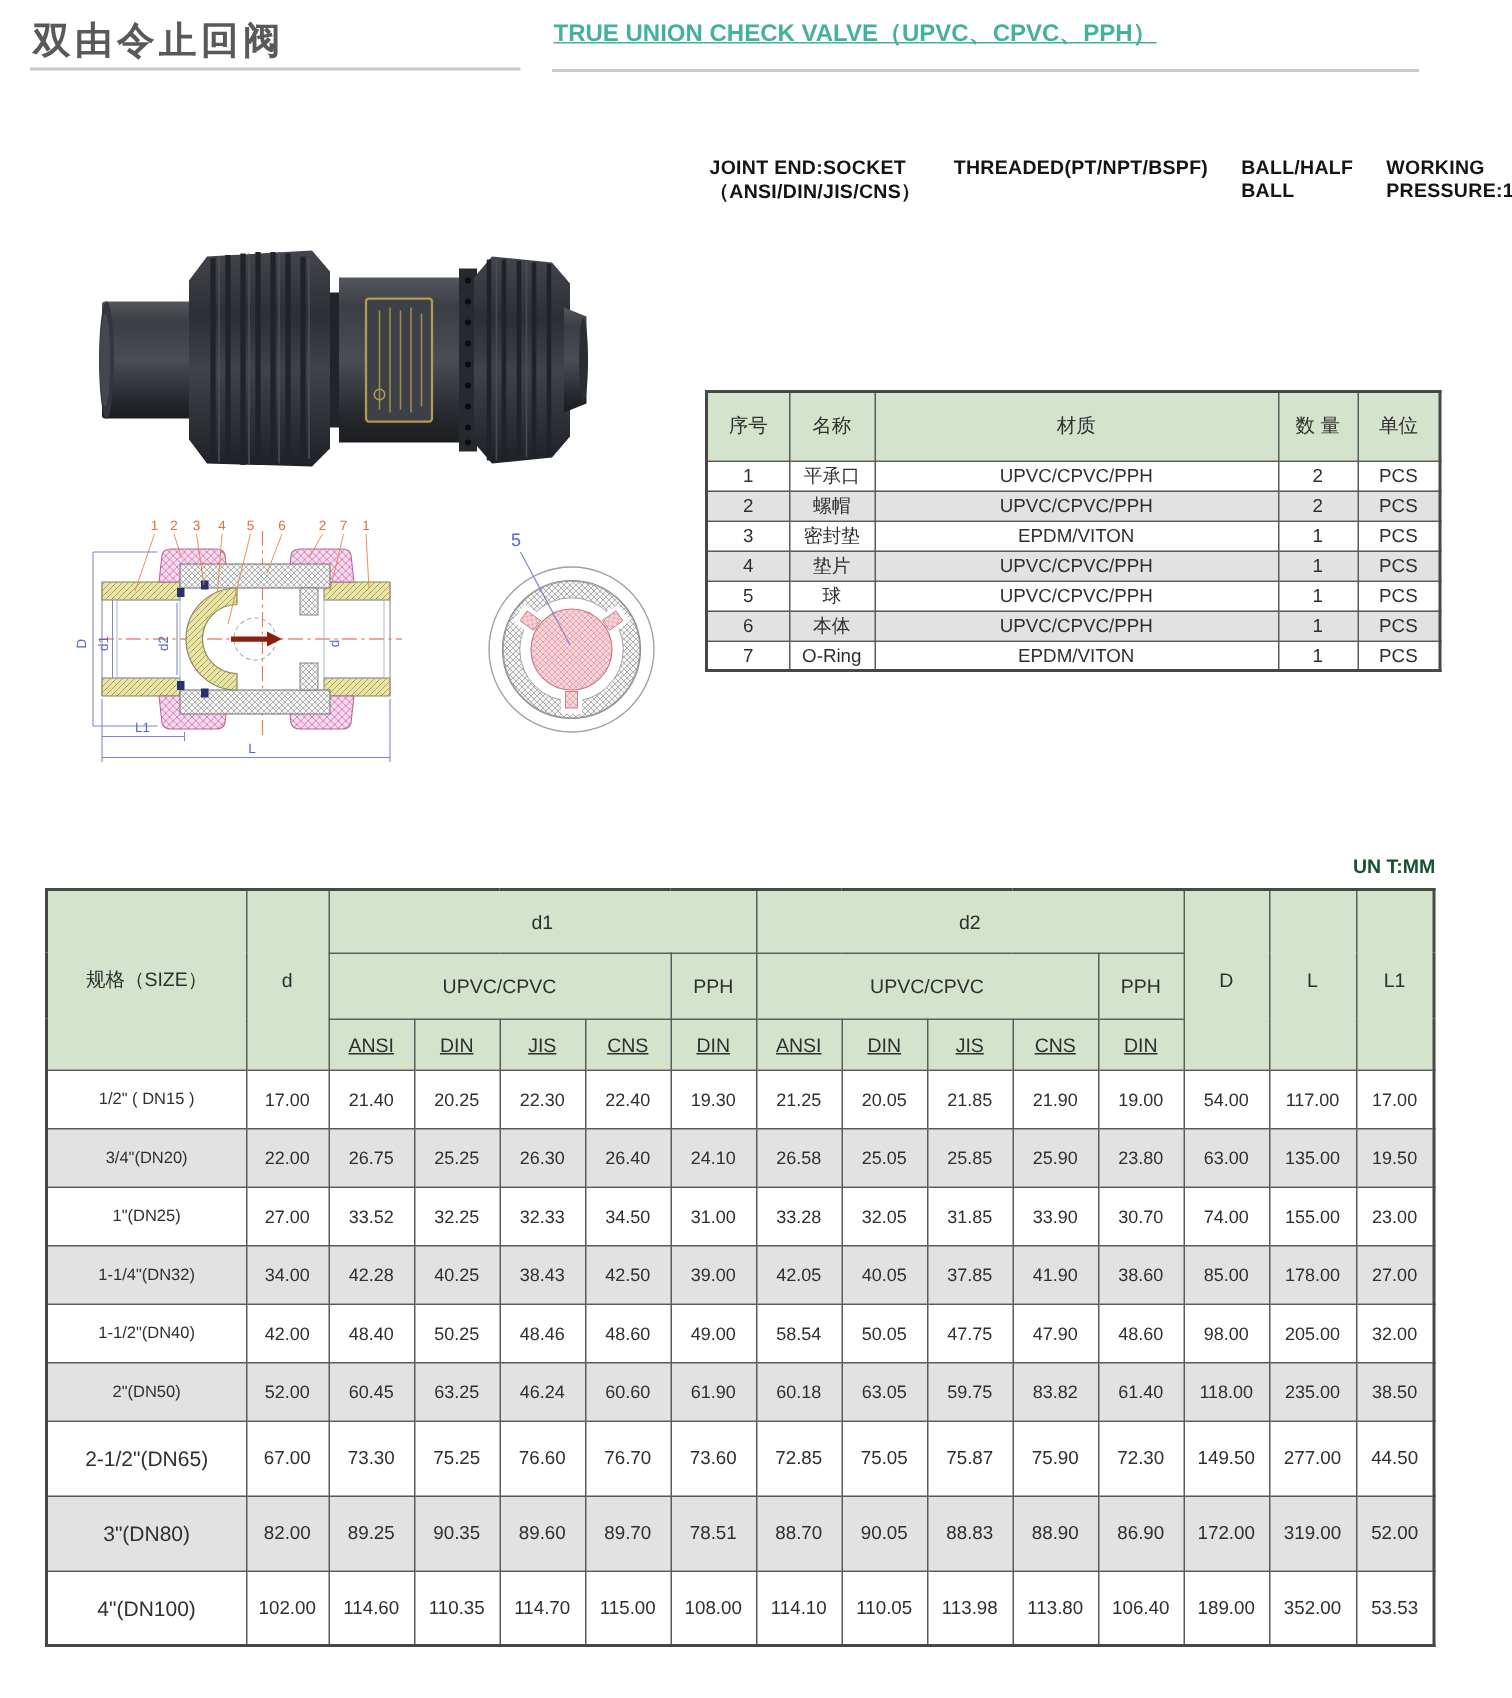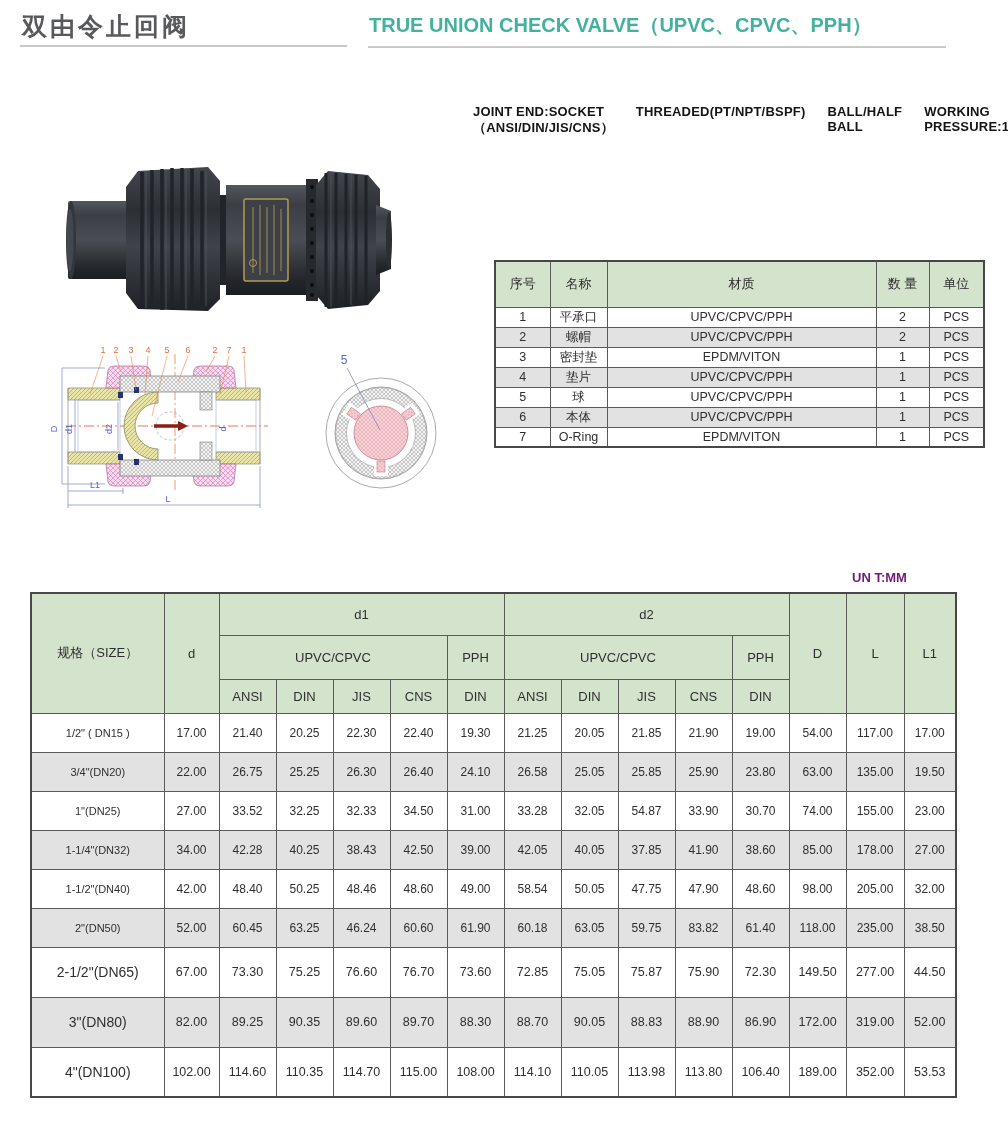--- a/index.html
+++ b/index.html
@@ -3,49 +3,49 @@
 <meta charset="utf-8">
 <style>
   * { margin:0; padding:0; box-sizing:border-box; }
   html,body { background:#ffffff; }
   body { font-family:"Liberation Sans","DejaVu Sans",sans-serif; }
   .page { position:relative; width:1008px; height:1132px; background:#fff; overflow:hidden; }
 
   
   .title-zh { position:absolute; left:22px; top:10px; font-size:25px; font-weight:700;
               color:#58595b; letter-spacing:3px; }
-  .title-en { position:absolute; left:369px; top:12px; font-size:20px; font-weight:600;
-              color:#44b09e; white-space:nowrap; }
+  .title-en { position:absolute; left:369px; top:12px; font-size:16px; font-weight:600;
+              color:#44b09e; white-space:nowrap;text-decoration:underline; }
   .rule { position:absolute; height:2px; background:#c9c9c9; }
   .rule-zh { left:20px; top:45px; width:327px; }
   .rule-en { left:368px; top:46px; width:578px; }
 
   
   .specs { position:absolute; left:473px; top:104px; display:flex; flex-direction:row; gap:22px; }
   .spec-line { font-size:13px; font-weight:700; color:#141414; letter-spacing:.2px; }
 
   
   table { border-collapse:collapse; table-layout:fixed; }
   th, td { border:1px solid #5a5a5a; text-align:center; vertical-align:middle; color:#2f2f2f; }
   tr.alt td { background:#e2e2e2; }
 
   
-  .parts-table { position:absolute; left:494px; top:260px; width:489px; border:2px solid #474747; }
+  .parts-table { position:absolute; left:470px; top:260px; width:489px; border:2px solid #474747; }
   .parts-table th { height:46px; background:#d4e3cb; font-size:13px; font-weight:400; }
   .parts-table td { height:20px; font-size:12.5px; }
 
   
-  .unit-note { position:absolute; left:852px; top:570px; font-size:13px; font-weight:700; color:#701a75; }
+  .unit-note { position:absolute; left:902px; top:570px; font-size:13px; font-weight:700; color:#14532d; }
 
   
   .dim-table { position:absolute; left:30px; top:592px; width:925px; border:2px solid #474747; }
   .dim-table th { background:#d4e3cb; font-size:13px; font-weight:400; }
   .dim-table tr.h1 th { height:42px; }
   .dim-table tr.h2 th { height:44px; }
-  .dim-table tr.h3 th { height:34px; }
+  .dim-table tr.h3 th { height:34px;text-decoration:underline; }
   .dim-table td { height:39px; font-size:12px; }
   .dim-table td.size { font-size:11px; }
   .dim-table tr.big td { height:50px; font-size:12.5px; }
   .dim-table tr.big td.size { font-size:14px; }
 
   
   .photo { position:absolute; left:58px; top:145px; width:335px; height:190px; }
   .drawing { position:absolute; left:48px; top:338px; width:415px; height:185px; }
 </style>
 </head>
@@ -441,21 +441,21 @@
         <tr>
           <td class="size">1"(DN25)</td>
           <td>27.00</td>
           <td>33.52</td>
           <td>32.25</td>
           <td>32.33</td>
           <td>34.50</td>
           <td>31.00</td>
           <td>33.28</td>
           <td>32.05</td>
-          <td>54.87</td>
+          <td>31.85</td>
           <td>33.90</td>
           <td>30.70</td>
           <td>74.00</td>
           <td>155.00</td>
           <td>23.00</td>
         </tr>
 
         <tr class="alt">
           <td class="size">1-1/4"(DN32)</td>
           <td>34.00</td>
@@ -528,21 +528,21 @@
           <td>44.50</td>
         </tr>
 
         <tr class="alt big">
           <td class="size">3"(DN80)</td>
           <td>82.00</td>
           <td>89.25</td>
           <td>90.35</td>
           <td>89.60</td>
           <td>89.70</td>
-          <td>88.30</td>
+          <td>78.51</td>
           <td>88.70</td>
           <td>90.05</td>
           <td>88.83</td>
           <td>88.90</td>
           <td>86.90</td>
           <td>172.00</td>
           <td>319.00</td>
           <td>52.00</td>
         </tr>
 

